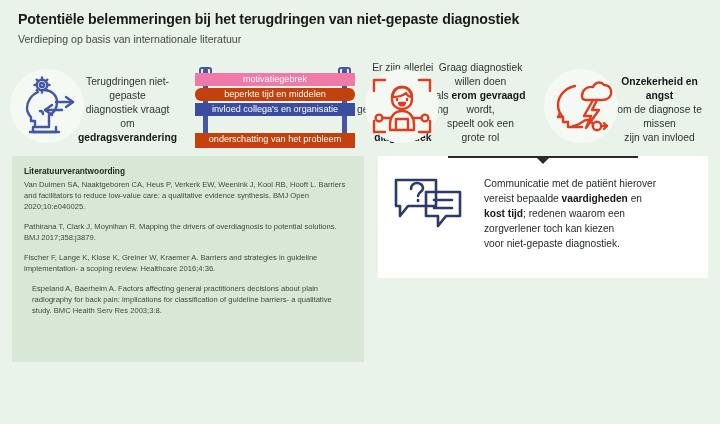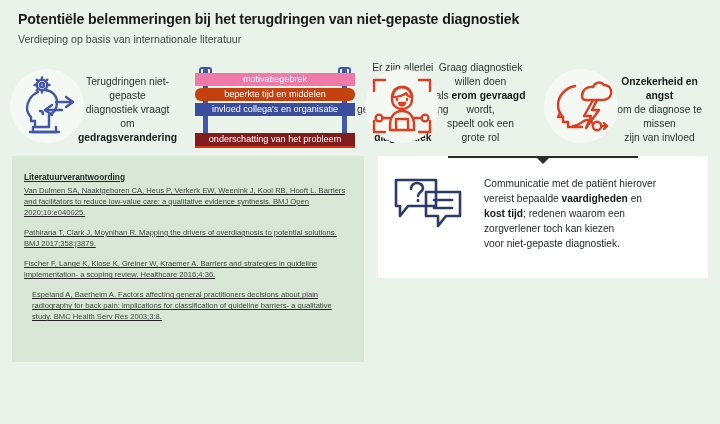--- a/index.html
+++ b/index.html
@@ -146,25 +146,24 @@
   .bottom {
     display: flex;
     margin-top: 11px;
     padding: 0 12px;
     gap: 14px;
     align-items: flex-start;
   }
   .lit-box {
     width: 352px;
     background: #d9e8d6;
-    padding: 16px 12px 12px 12px;
+    padding: 10px 12px 12px 12px;
     box-sizing: border-box;
     height: 206px;
     overflow: hidden;
-    text-decoration: underline;
   }
   .lit-title {
     font-size: 8.3px;
     font-weight: bold;
     color: #1d261f;
     margin-bottom: 3px;
   }
   .ref {
     font-size: 7.6px;
     line-height: 1.46;
@@ -255,21 +254,21 @@
           <div class="post-cap tl"></div>
           <div class="post-cap tr"></div>
           <div class="post left"></div>
           <div class="post right"></div>
           <div class="post-foot bl"></div>
           <div class="post-foot br"></div>
           <div class="bar b0" style="background: rgb(239, 121, 168);">motivatiegebrek</div>
           <div class="bar b1" style="background: #c2410c; border-radius: 6px;">beperkte tijd en middelen</div>
           <div class="bar b2" style="background: rgb(59, 78, 158);">invloed collega's en organisatie</div>
           <div class="bar b3" style="background: rgb(214, 51, 27);">ingesleten routines</div>
-          <div class="bar b4" style="background: #7f1d1d;">onderschatting van het probleem</div>
+          <div class="bar b4" style="background: #c2410c;">onderschatting van het probleem</div>
         </div>
       </div>
       <div class="caption">Er zijn allerlei factoren<br>die gedragsverandering<br>kunnen <b>diagnostiek</b></div>
     </div>
 
     <div class="col">
       <div class="icon-wrap">
         <div class="icon-disc"></div>
         <svg width="64" height="62" viewBox="0 0 64 62" fill="none" stroke="#e03c1f" stroke-width="2.4" stroke-linecap="round" stroke-linejoin="round">
 

